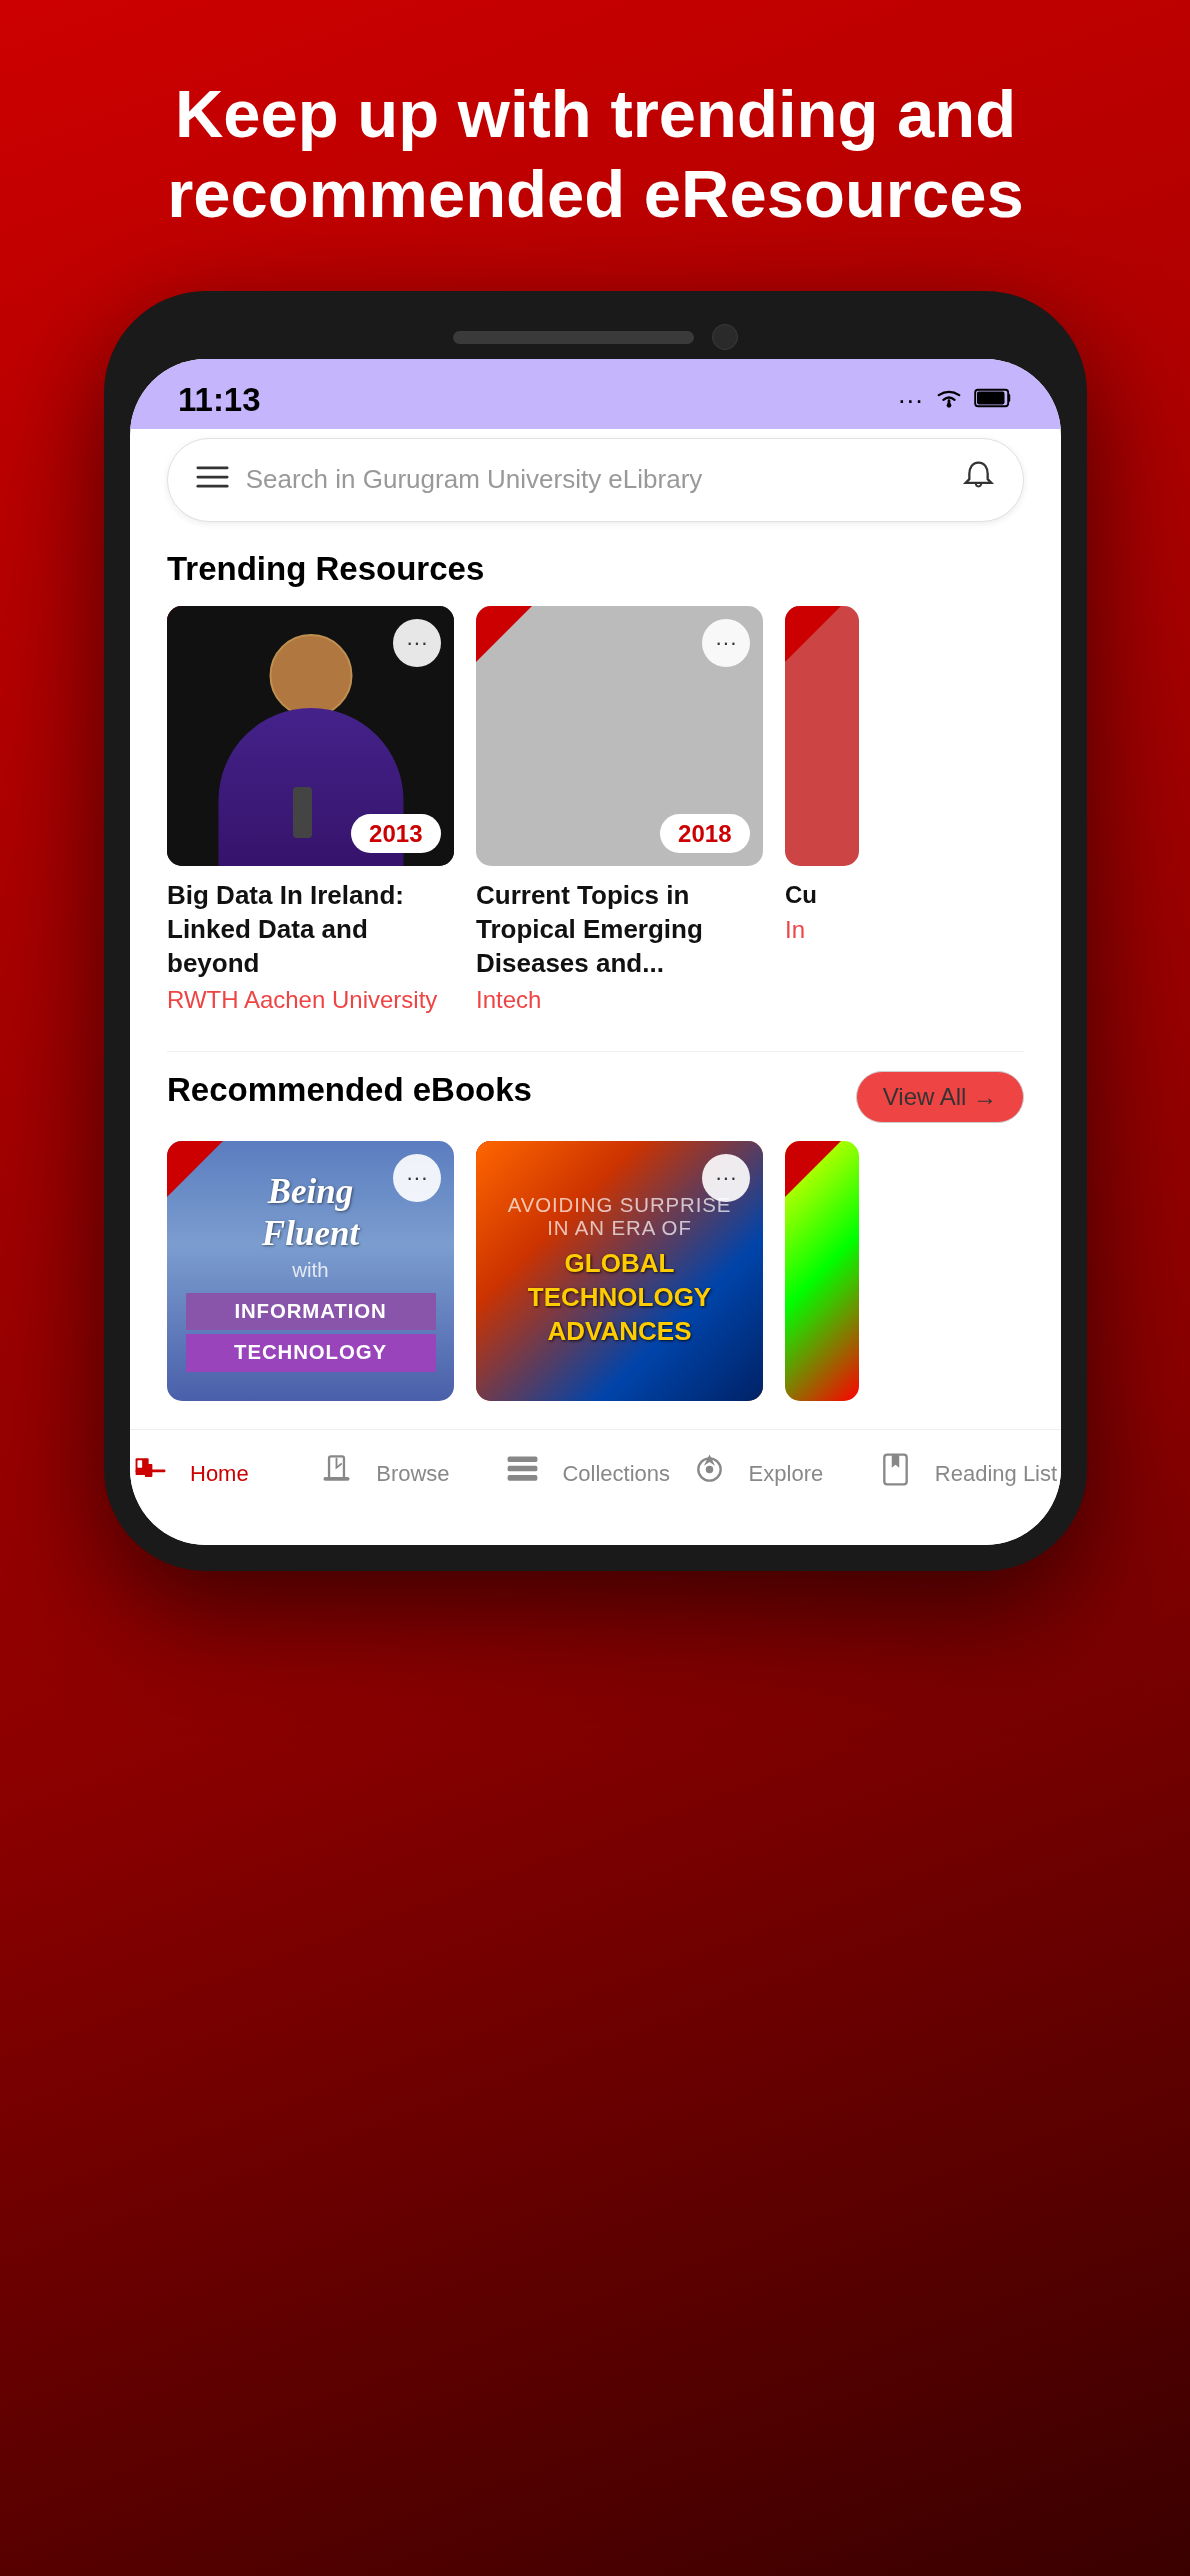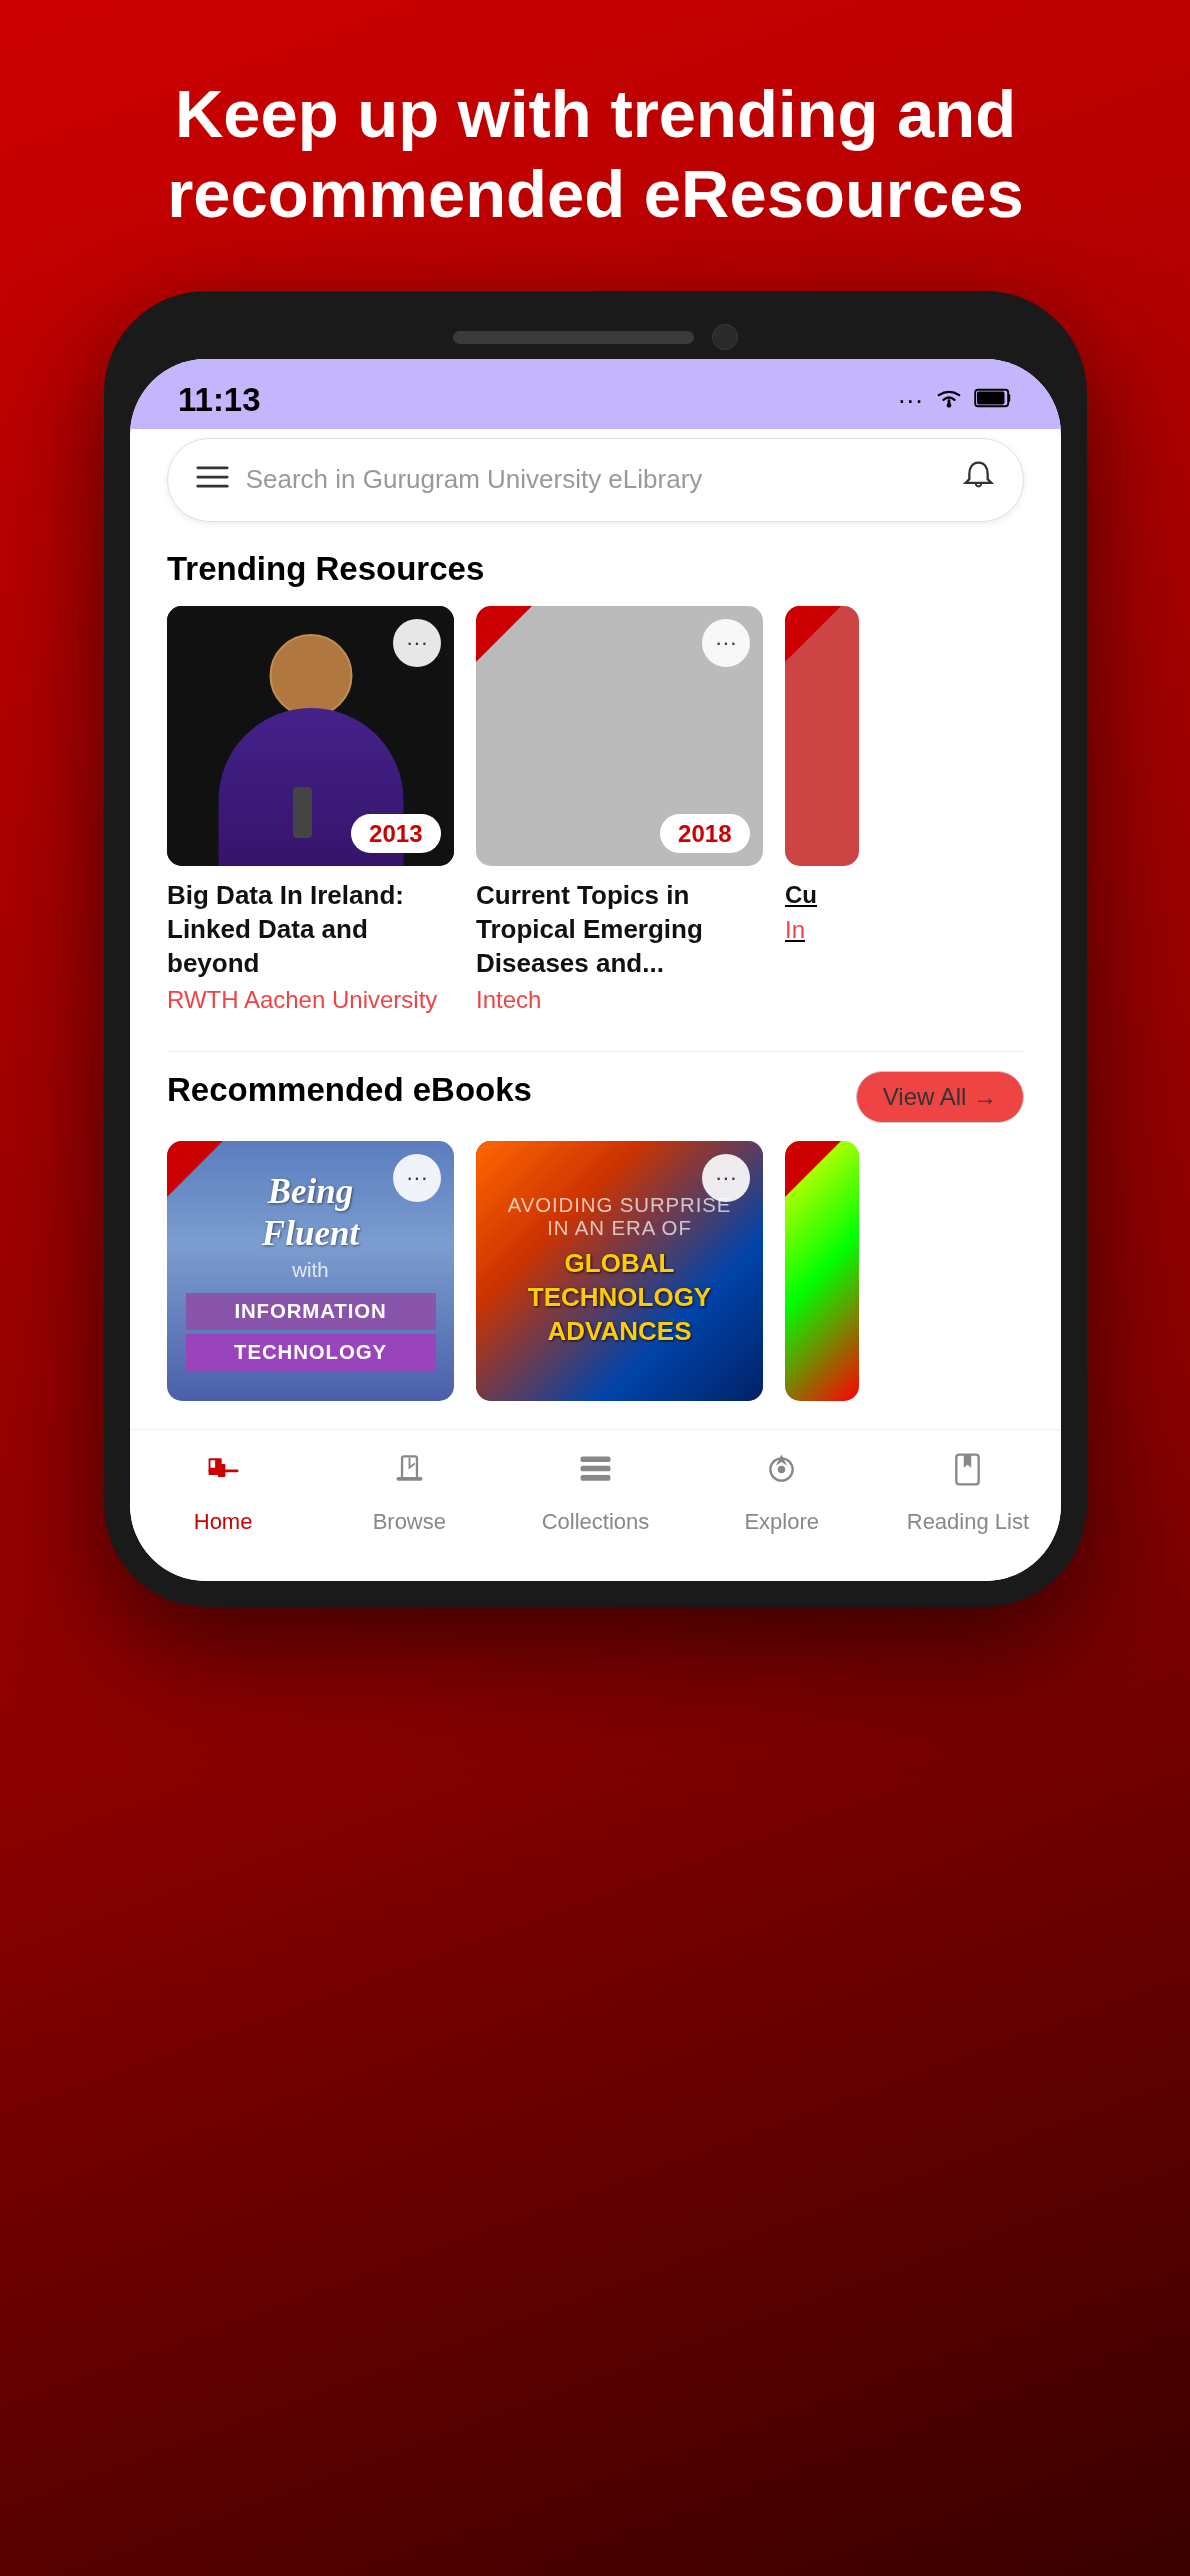--- a/index.html
+++ b/index.html
@@ -307,23 +307,23 @@
       display: flex;
       justify-content: space-around;
       align-items: center;
       padding: 18.5px 0 46px;
       background: white;
       border-top: 0.9px solid #eee;
     }
 
     .nav-item {
       display: flex;
-      flex-direction: column;
-      align-items: center;
-      gap: 10px;
+      flex-direction: row;
+      align-items: center;
+      gap: 19px;
       cursor: pointer;
       flex: 1;
     }
 
     .nav-icon {
       font-size: 39px;
     }
 
     .nav-label {
       font-size: 22px;
@@ -433,21 +433,21 @@
       <div class="resource-card">
         <div class="card-image-wrapper book2-bg">
           <div class="card-red-corner"></div>
           <div class="card-more-btn">···</div>
           <div class="card-year-badge">2018</div>
         </div>
         <div class="card-title">Current Topics in Tropical Emerging Diseases and...</div>
         <div class="card-author">Intech</div>
       </div>
 
-      <div class="resource-card" style="width:74px;overflow:hidden;text-decoration:underline;">
+      <div class="resource-card" style="width:74px;overflow:hidden;">
         <div class="card-image-wrapper" style="width:74px;background:#cc4444;">
           <div class="card-red-corner"></div>
         </div>
         <div class="card-title" style="font-size:24px;overflow:hidden;white-space:nowrap;">Cu</div>
         <div class="card-author" style="overflow:hidden;white-space:nowrap;">In</div>
       </div>
 
     </div>
 
     <div class="section-divider"></div>

